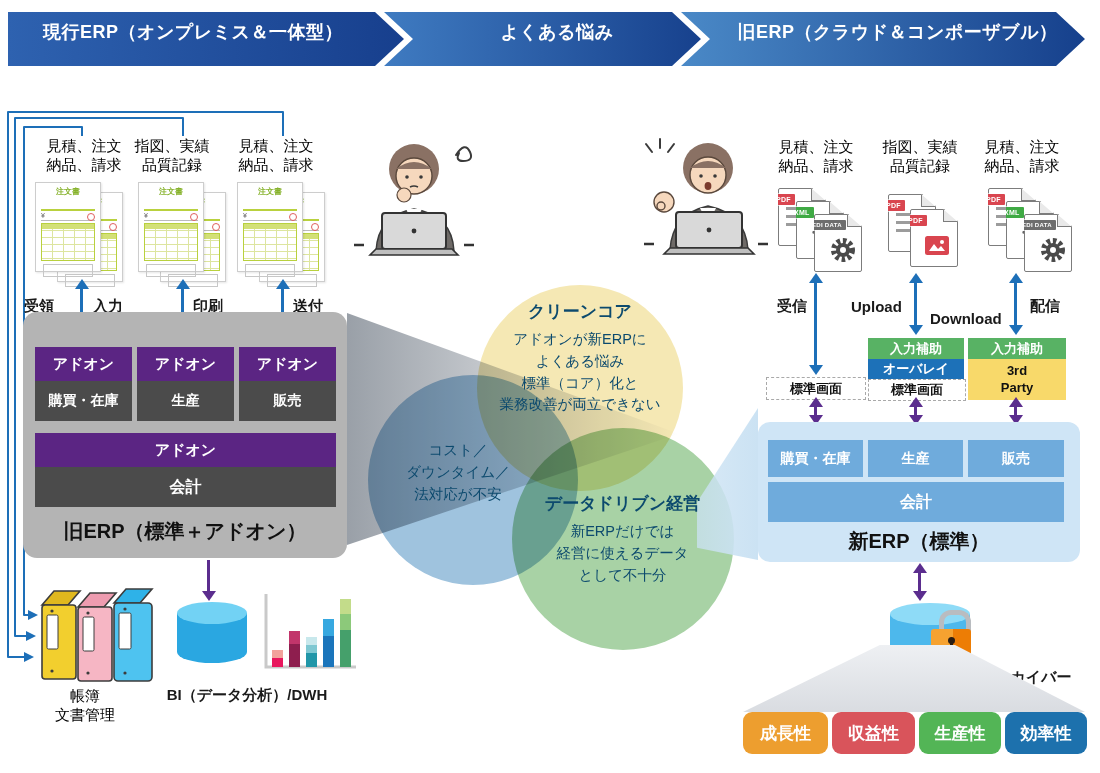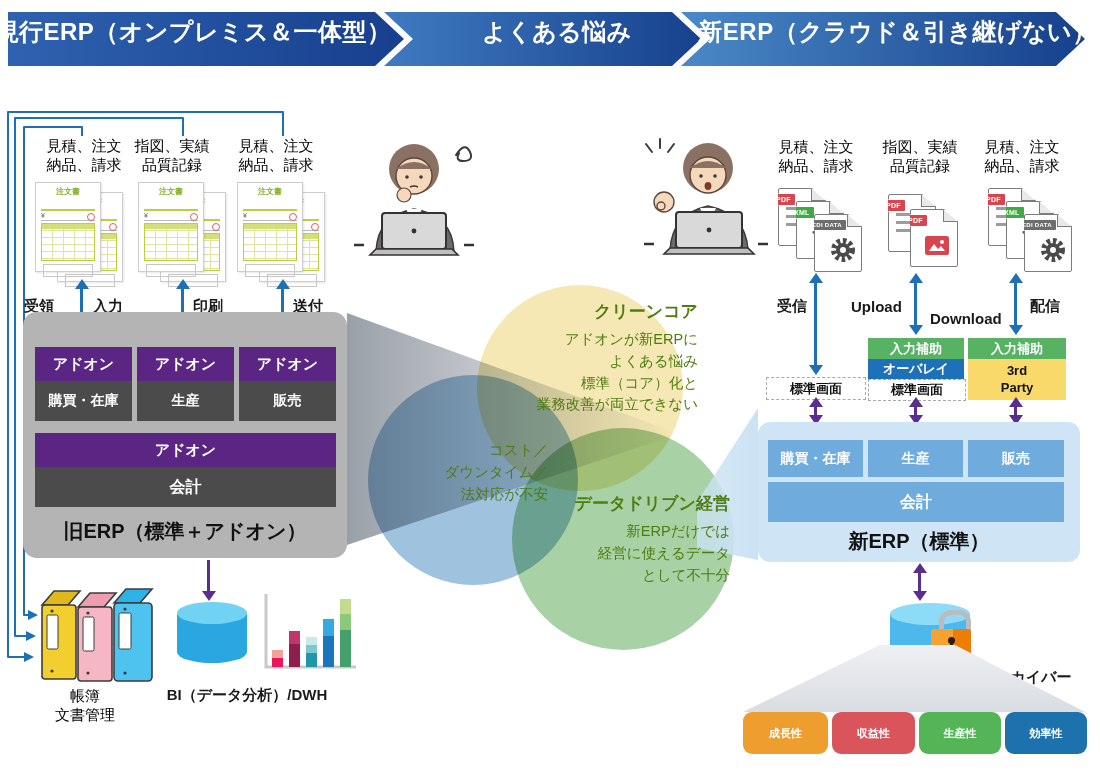--- a/index.html
+++ b/index.html
@@ -1,21 +1,21 @@
 <!DOCTYPE html>
 <html><head>
 <meta charset="utf-8">
 <style>
   html,body{margin:0;padding:0;background:#fff;}
   .canvas{position:relative;width:1100px;height:773px;background:#fff;overflow:hidden;
           font-family:"Liberation Sans","DejaVu Sans",sans-serif;color:#1a1a1a;}
   .abs{position:absolute;}
   
   .stage-lbl{position:absolute;top:12px;height:40px;display:flex;align-items:center;justify-content:center;
-             color:#fff;font-weight:bold;font-size:24px;letter-spacing:.5px;white-space:nowrap;}
+             color:#fff;font-weight:bold;font-size:18px;letter-spacing:.5px;white-space:nowrap;}
   
   .lbl{position:absolute;font-weight:600;color:#1a1a1a;font-size:15px;white-space:nowrap;}
   .lbl2{position:absolute;text-align:center;font-weight:400;color:#000000;font-size:15px;line-height:1.28;}
   .lbl2 span{display:block;}
   
   .varrow{position:absolute;width:3px;background:currentColor;}
   .varrow::before{content:"";position:absolute;top:-9px;left:50%;transform:translateX(-50%);
                   border:7px solid transparent;border-top:none;border-bottom:10px solid currentColor;}
   .varrow::after{content:"";position:absolute;bottom:-9px;left:50%;transform:translateX(-50%);
                  border:7px solid transparent;border-bottom:none;border-top:10px solid currentColor;}
@@ -57,25 +57,25 @@
   
   .new-box{position:absolute;left:758px;top:422px;width:322px;height:140px;background:#cfe5f6;border-radius:12px;}
   .nmod{position:absolute;top:18px;height:37px;background:#6fabdc;color:#fff;font-weight:600;font-size:14px;
         display:flex;align-items:center;justify-content:center;}
   .screen{position:absolute;display:flex;align-items:center;justify-content:center;
           font-weight:bold;font-size:13px;color:#111;}
   .screen.dashed{background:#fff;border:1.5px dashed #a9a9a9;}
   .screen.wht{color:#fff;}
   
   .circle{position:absolute;border-radius:50%;mix-blend-mode:multiply;}
-  .venn-txt{position:absolute;text-align:right;color:#4d7c0f;z-index:5;}
+  .venn-txt{position:absolute;text-align:center;color:#0c4a6e;z-index:5;}
   .venn-txt .vt{font-weight:bold;font-size:17px;margin-bottom:6px;white-space:nowrap;}
   .venn-txt .vl{font-size:14.5px;line-height:1.5;white-space:nowrap;}
   
-  .kpi{position:absolute;top:712px;height:42px;border-radius:9px;color:#fff;font-weight:bold;font-size:11px;
+  .kpi{position:absolute;top:712px;height:42px;border-radius:9px;color:#fff;font-weight:bold;font-size:17px;
        display:flex;align-items:center;justify-content:center;}
   
   .lock{position:absolute;left:929px;top:610px;width:46px;height:56px;}
   .lock .shackle{position:absolute;left:10px;top:0;width:22px;height:22px;border:5px solid #b9bcc0;
                  border-bottom:none;border-radius:12px 12px 0 0;}
   .lock .body{position:absolute;left:2px;top:19px;width:40px;height:30px;border-radius:3px;
               background:linear-gradient(to right,#f6a230 0 55%,#ed7d05 55%);}
   .lock .hole{position:absolute;left:19px;top:27px;width:7px;height:7px;background:#2b1d12;border-radius:50%;}
   .lock .stem{position:absolute;left:21px;top:32px;width:3px;height:8px;background:#2b1d12;}
 </style>
@@ -98,21 +98,21 @@
         <stop offset="0" stop-color="#4a89c7"></stop>
           <stop offset="1" stop-color="#16408c"></stop>
       </linearGradient>
     </defs>
     <path d="M8,12 H375 L404,39 L375,66 H8 Z" fill="url(#g1)"></path>
     <path d="M384,12 H672 L701,39 L672,66 H384 L413,39 Z" fill="url(#g2)"></path>
     <path d="M681,12 H1056 L1085,39 L1056,66 H681 L710,39 Z" fill="url(#g3)"></path>
   </svg>
   <div class="stage-lbl" style="left:8px;width:370px">現行ERP（オンプレミス＆一体型）</div>
   <div class="stage-lbl" style="left:413px;width:288px">よくある悩み</div>
-  <div class="stage-lbl" style="left:710px;width:375px">新ERP（クラウド＆引き継げない）</div>
+  <div class="stage-lbl" style="left:710px;width:375px">旧ERP（クラウド＆コンポーザブル）</div>
 
   <svg class="abs" style="left:0;top:100px" width="320" height="580">
     <g fill="none" stroke="#1D6FB8" stroke-width="2" stroke-linejoin="round">
       <path d="M82,36 V27 H24 V515 H28"></path>
       <path d="M183,36 V18 H15 V536 H26"></path>
       <path d="M283,36 V12 H8 V557 H24"></path>
     </g>
     <g fill="#1D6FB8">
       <polygon points="28,510 28,520 38,515"></polygon>
       <polygon points="26,531 26,541 36,536"></polygon>

